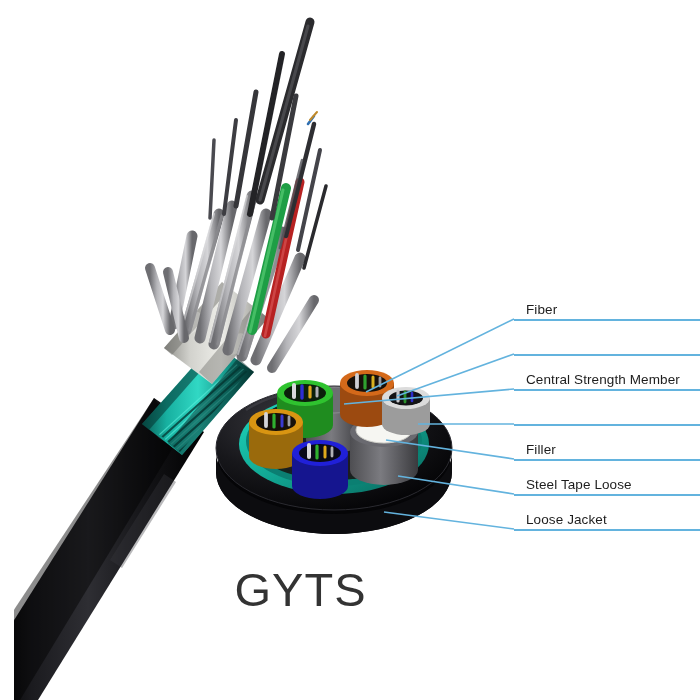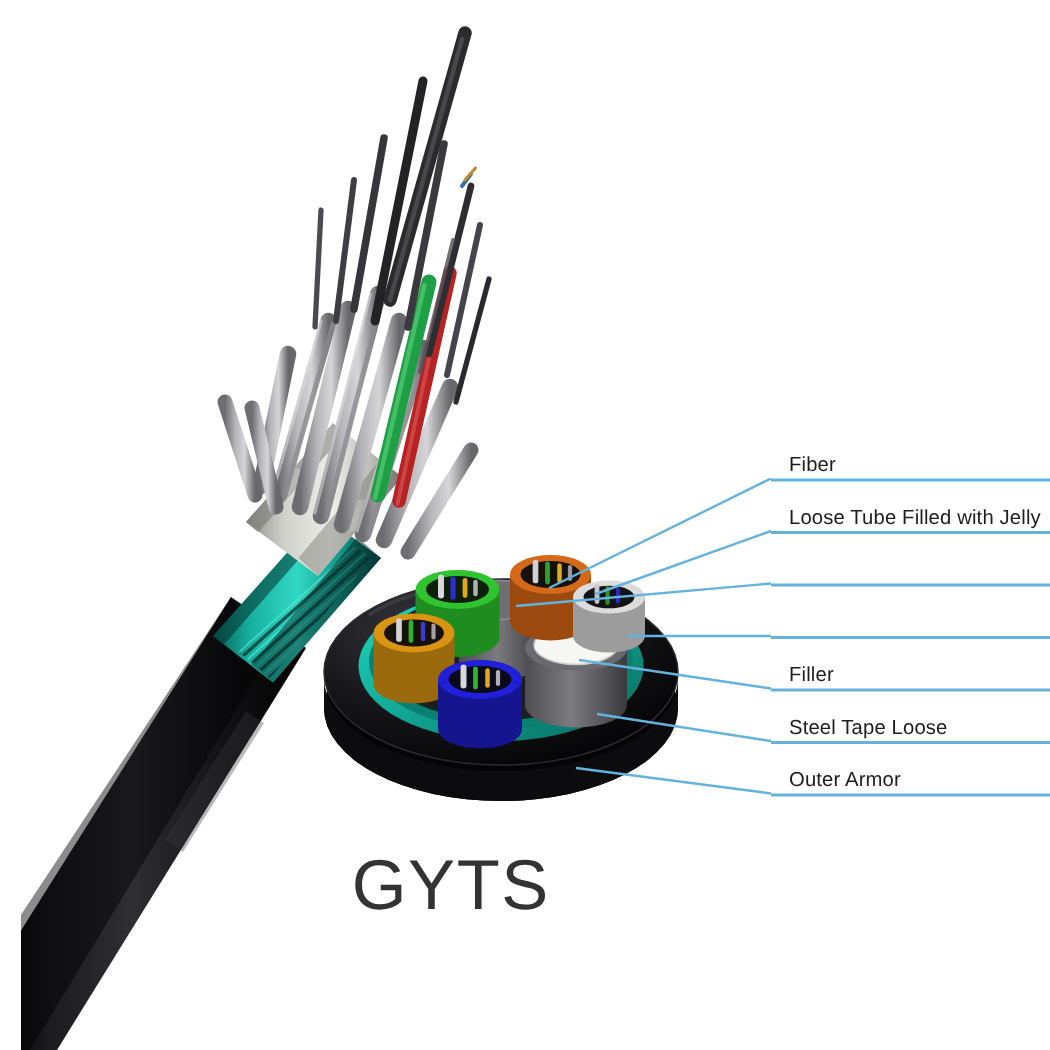--- a/index.html
+++ b/index.html
@@ -264,25 +264,25 @@
       <path d="M404 424 L500 424" stroke="#63b3de" stroke-width="1.6" fill="none"></path>
       <path d="M372 440 L500 459" stroke="#63b3de" stroke-width="1.6" fill="none"></path>
       <path d="M384 476 L500 494" stroke="#63b3de" stroke-width="1.6" fill="none"></path>
       <path d="M370 512 L500 529" stroke="#63b3de" stroke-width="1.6" fill="none"></path>
     </svg>
 
   <div id="labels">
       <div class="lbl-rule" style="left: 500px; top: 319px; width: 200px; background: rgb(99, 179, 222);"></div>
       <div class="lbl" style="left: 512px; top: 303px;">Fiber</div>
       <div class="lbl-rule" style="left: 500px; top: 354px; width: 200px; background: rgb(99, 179, 222);"></div>
-      <div class="lbl" style="left: 512px; top: 338px;">Loose Tube Filled with Jelly</div>
       <div class="lbl-rule" style="left: 500px; top: 389px; width: 200px; background: rgb(99, 179, 222);"></div>
+      <div class="lbl" style="left: 512px; top: 373px;">Central Strength Member</div>
       <div class="lbl-rule" style="left: 500px; top: 424px; width: 200px; background: rgb(99, 179, 222);"></div>
       <div class="lbl-rule" style="left: 500px; top: 459px; width: 200px; background: rgb(99, 179, 222);"></div>
       <div class="lbl" style="left: 512px; top: 443px; text-align: right;">Filler</div>
       <div class="lbl-rule" style="left: 500px; top: 494px; width: 200px; background: rgb(99, 179, 222);"></div>
       <div class="lbl" style="left: 512px; top: 478px;">Steel Tape Loose</div>
       <div class="lbl-rule" style="left: 500px; top: 529px; width: 200px; background: rgb(99, 179, 222);"></div>
-      <div class="lbl" style="left: 512px; top: 513px;">Outer Armor</div>
+      <div class="lbl" style="left: 512px; top: 513px;">Loose Jacket</div>
     </div>
 
   <div id="title" style="color: rgb(51, 51, 51);">GYTS</div>
 </div>
 
 </body></html>

